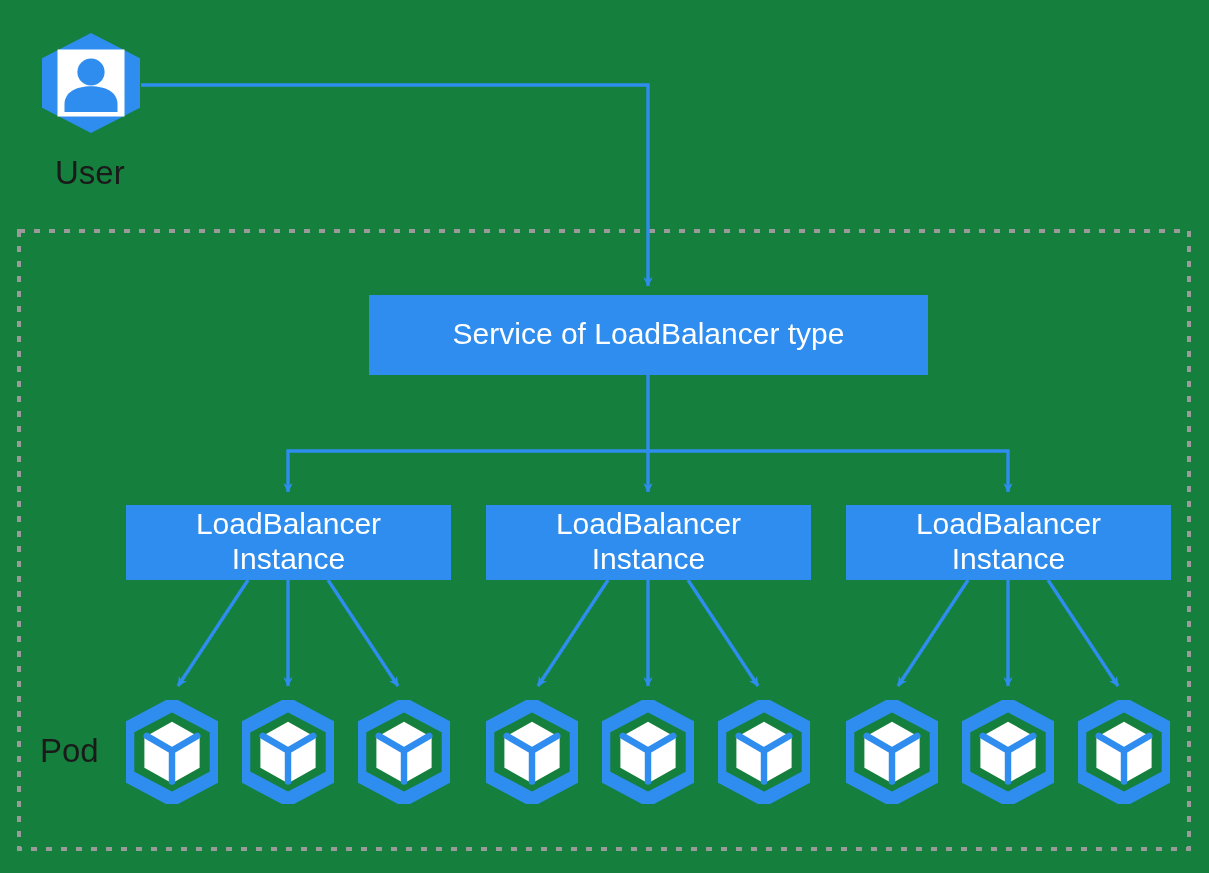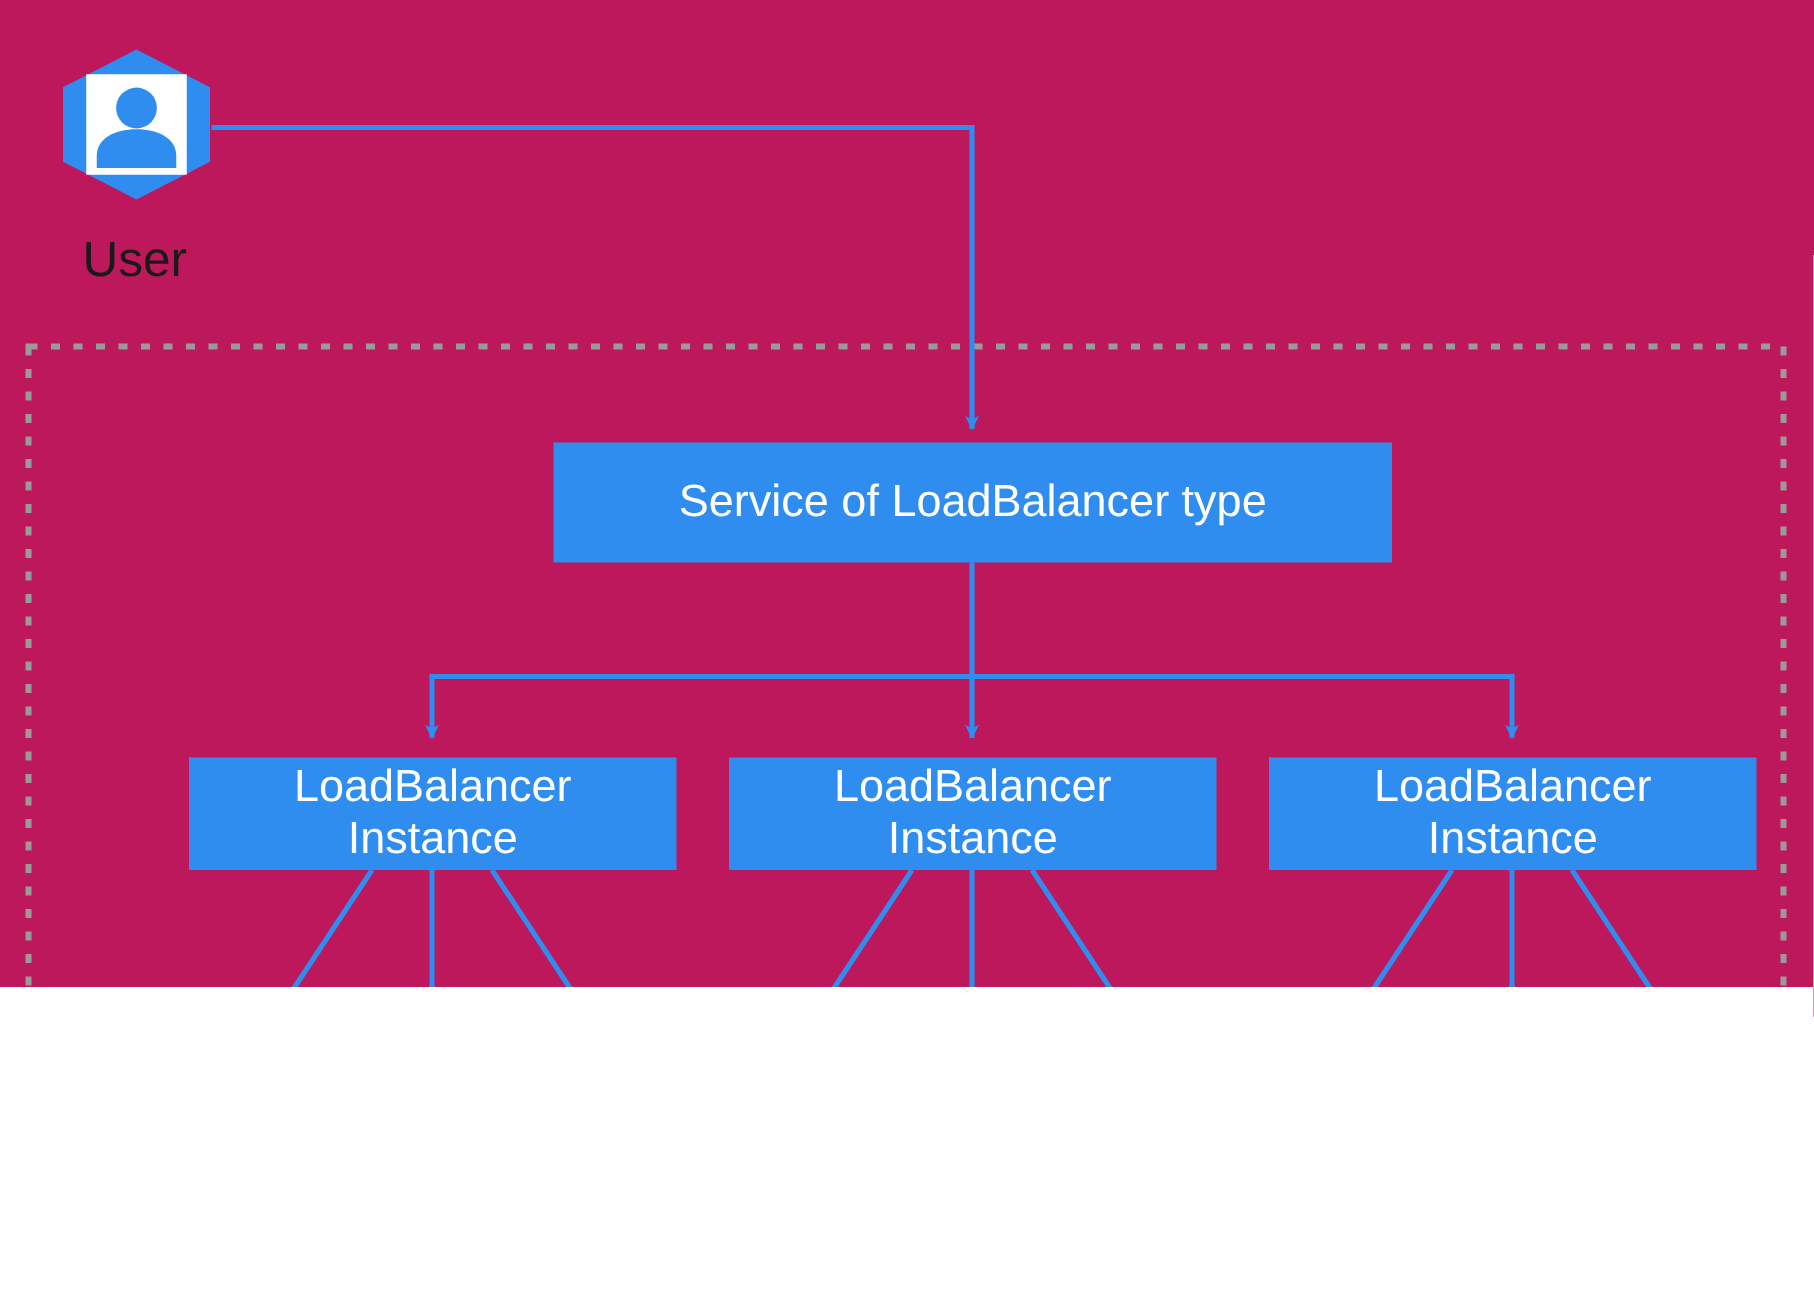--- a/index.html
+++ b/index.html
@@ -6,22 +6,22 @@
     margin: 0;
     padding: 0;
     background: #ffffff;
   }
   body {
     font-family: "Liberation Sans", sans-serif;
   }
   #canvas {
     position: relative;
     width: 1209px;
-    height: 658px;
-    background: #be185d;
+    height: 873px;
+    background: #15803d;
     overflow: hidden;
   }
   #diagram-svg {
     position: absolute;
     left: 0;
     top: 0;
     width: 1209px;
     height: 873px;
   }
   .node-label {

